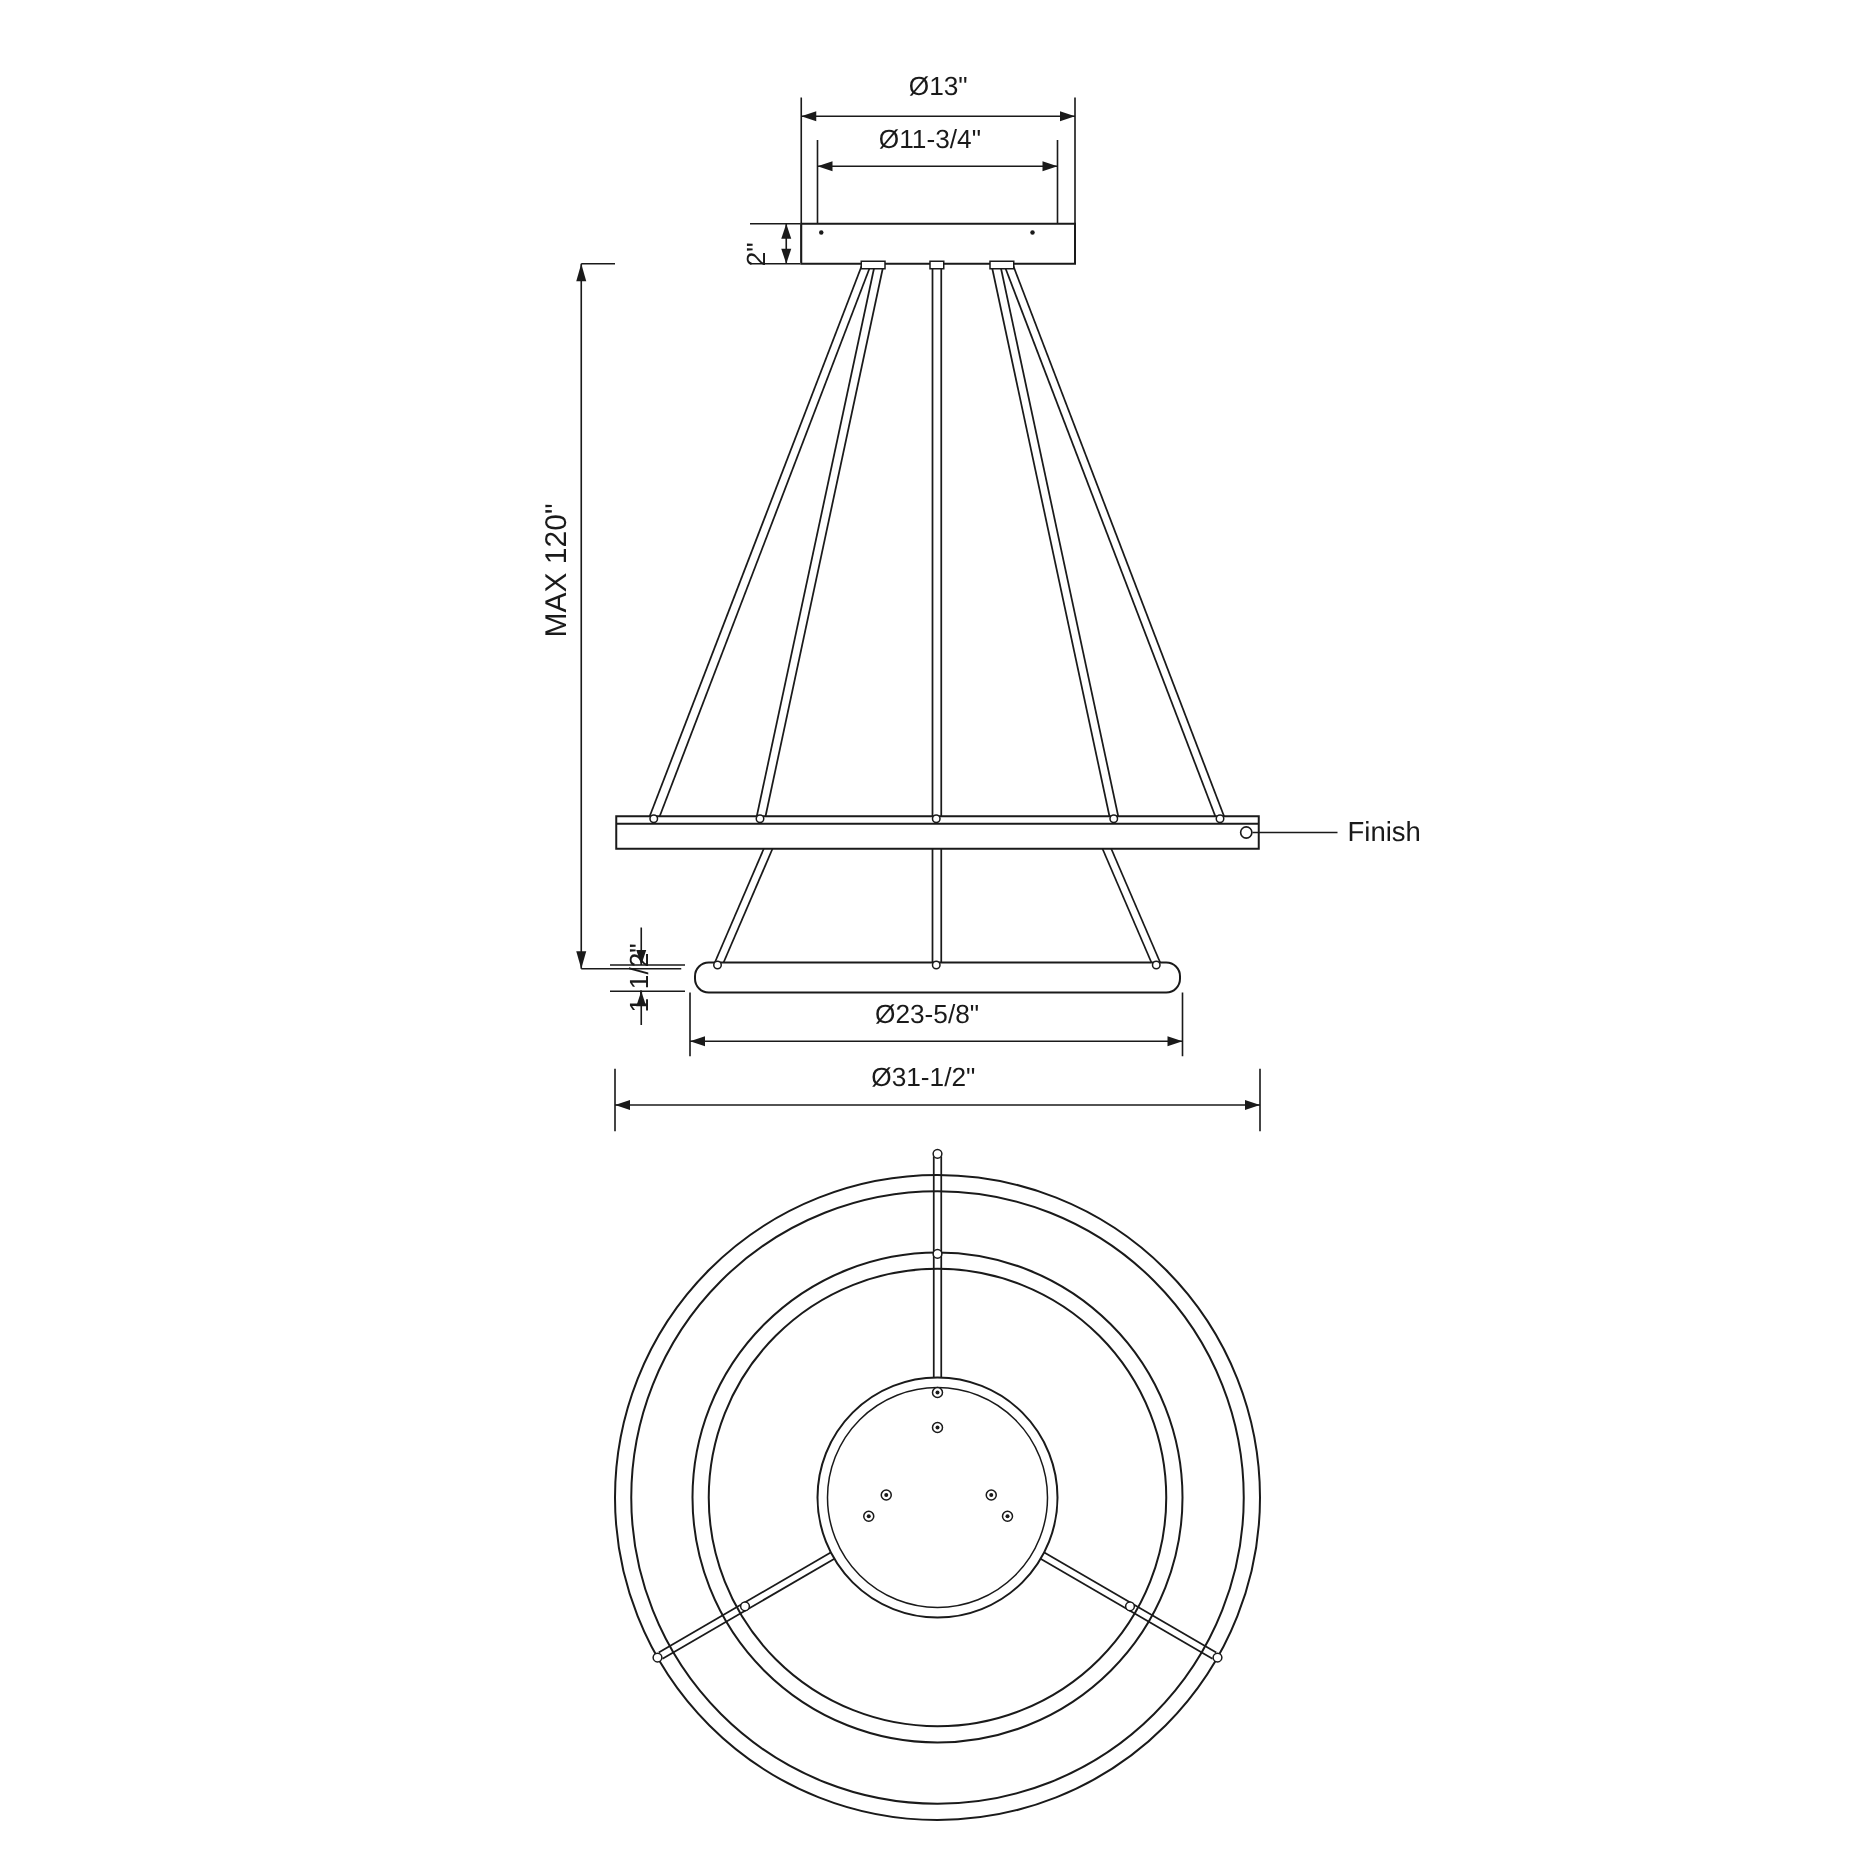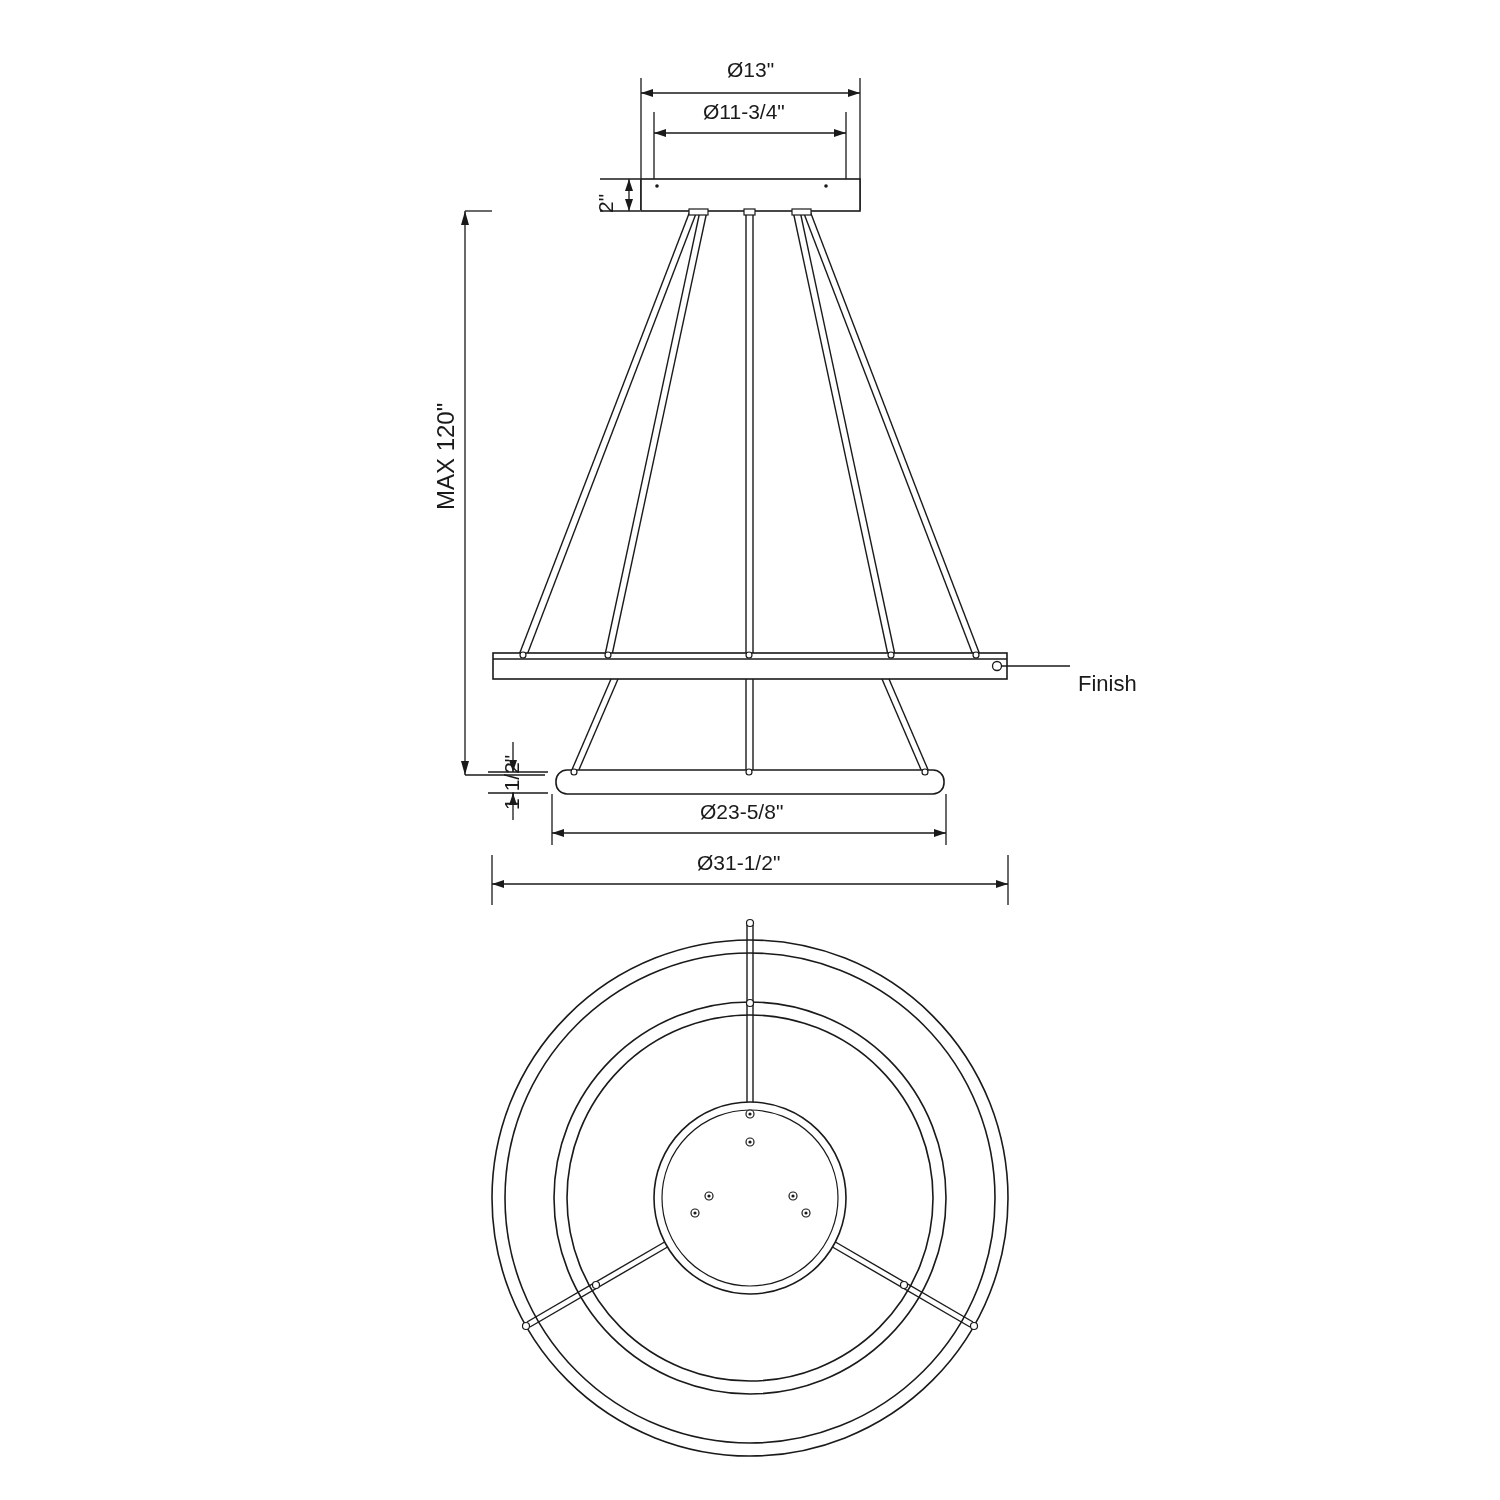--- a/index.html
+++ b/index.html
@@ -227,15 +227,15 @@
   <div class="dimtext vert" style="left:594px; top:213px; transform: rotate(-90deg);">2"</div>
 
   <div class="dimtext vert" style="left:432px; top:510px; transform: rotate(-90deg); font-size:24px;">MAX 120"</div>
 
   <div class="dimtext vert" style="left:500px; top:810px; transform: rotate(-90deg);">1-1/2"</div>
 
   <div class="dimtext" style="left:700px; top:800px;">Ø23-5/8"</div>
 
   <div class="dimtext" style="left:697px; top:851px;">Ø31-1/2"</div>
 
-  <div class="label-finish" style="left:1078px; top:671px;">Finish</div>
+  <div class="label-finish" style="left:1078px; top:653px;">Finish</div>
 
 </div>
 
 </body></html>

